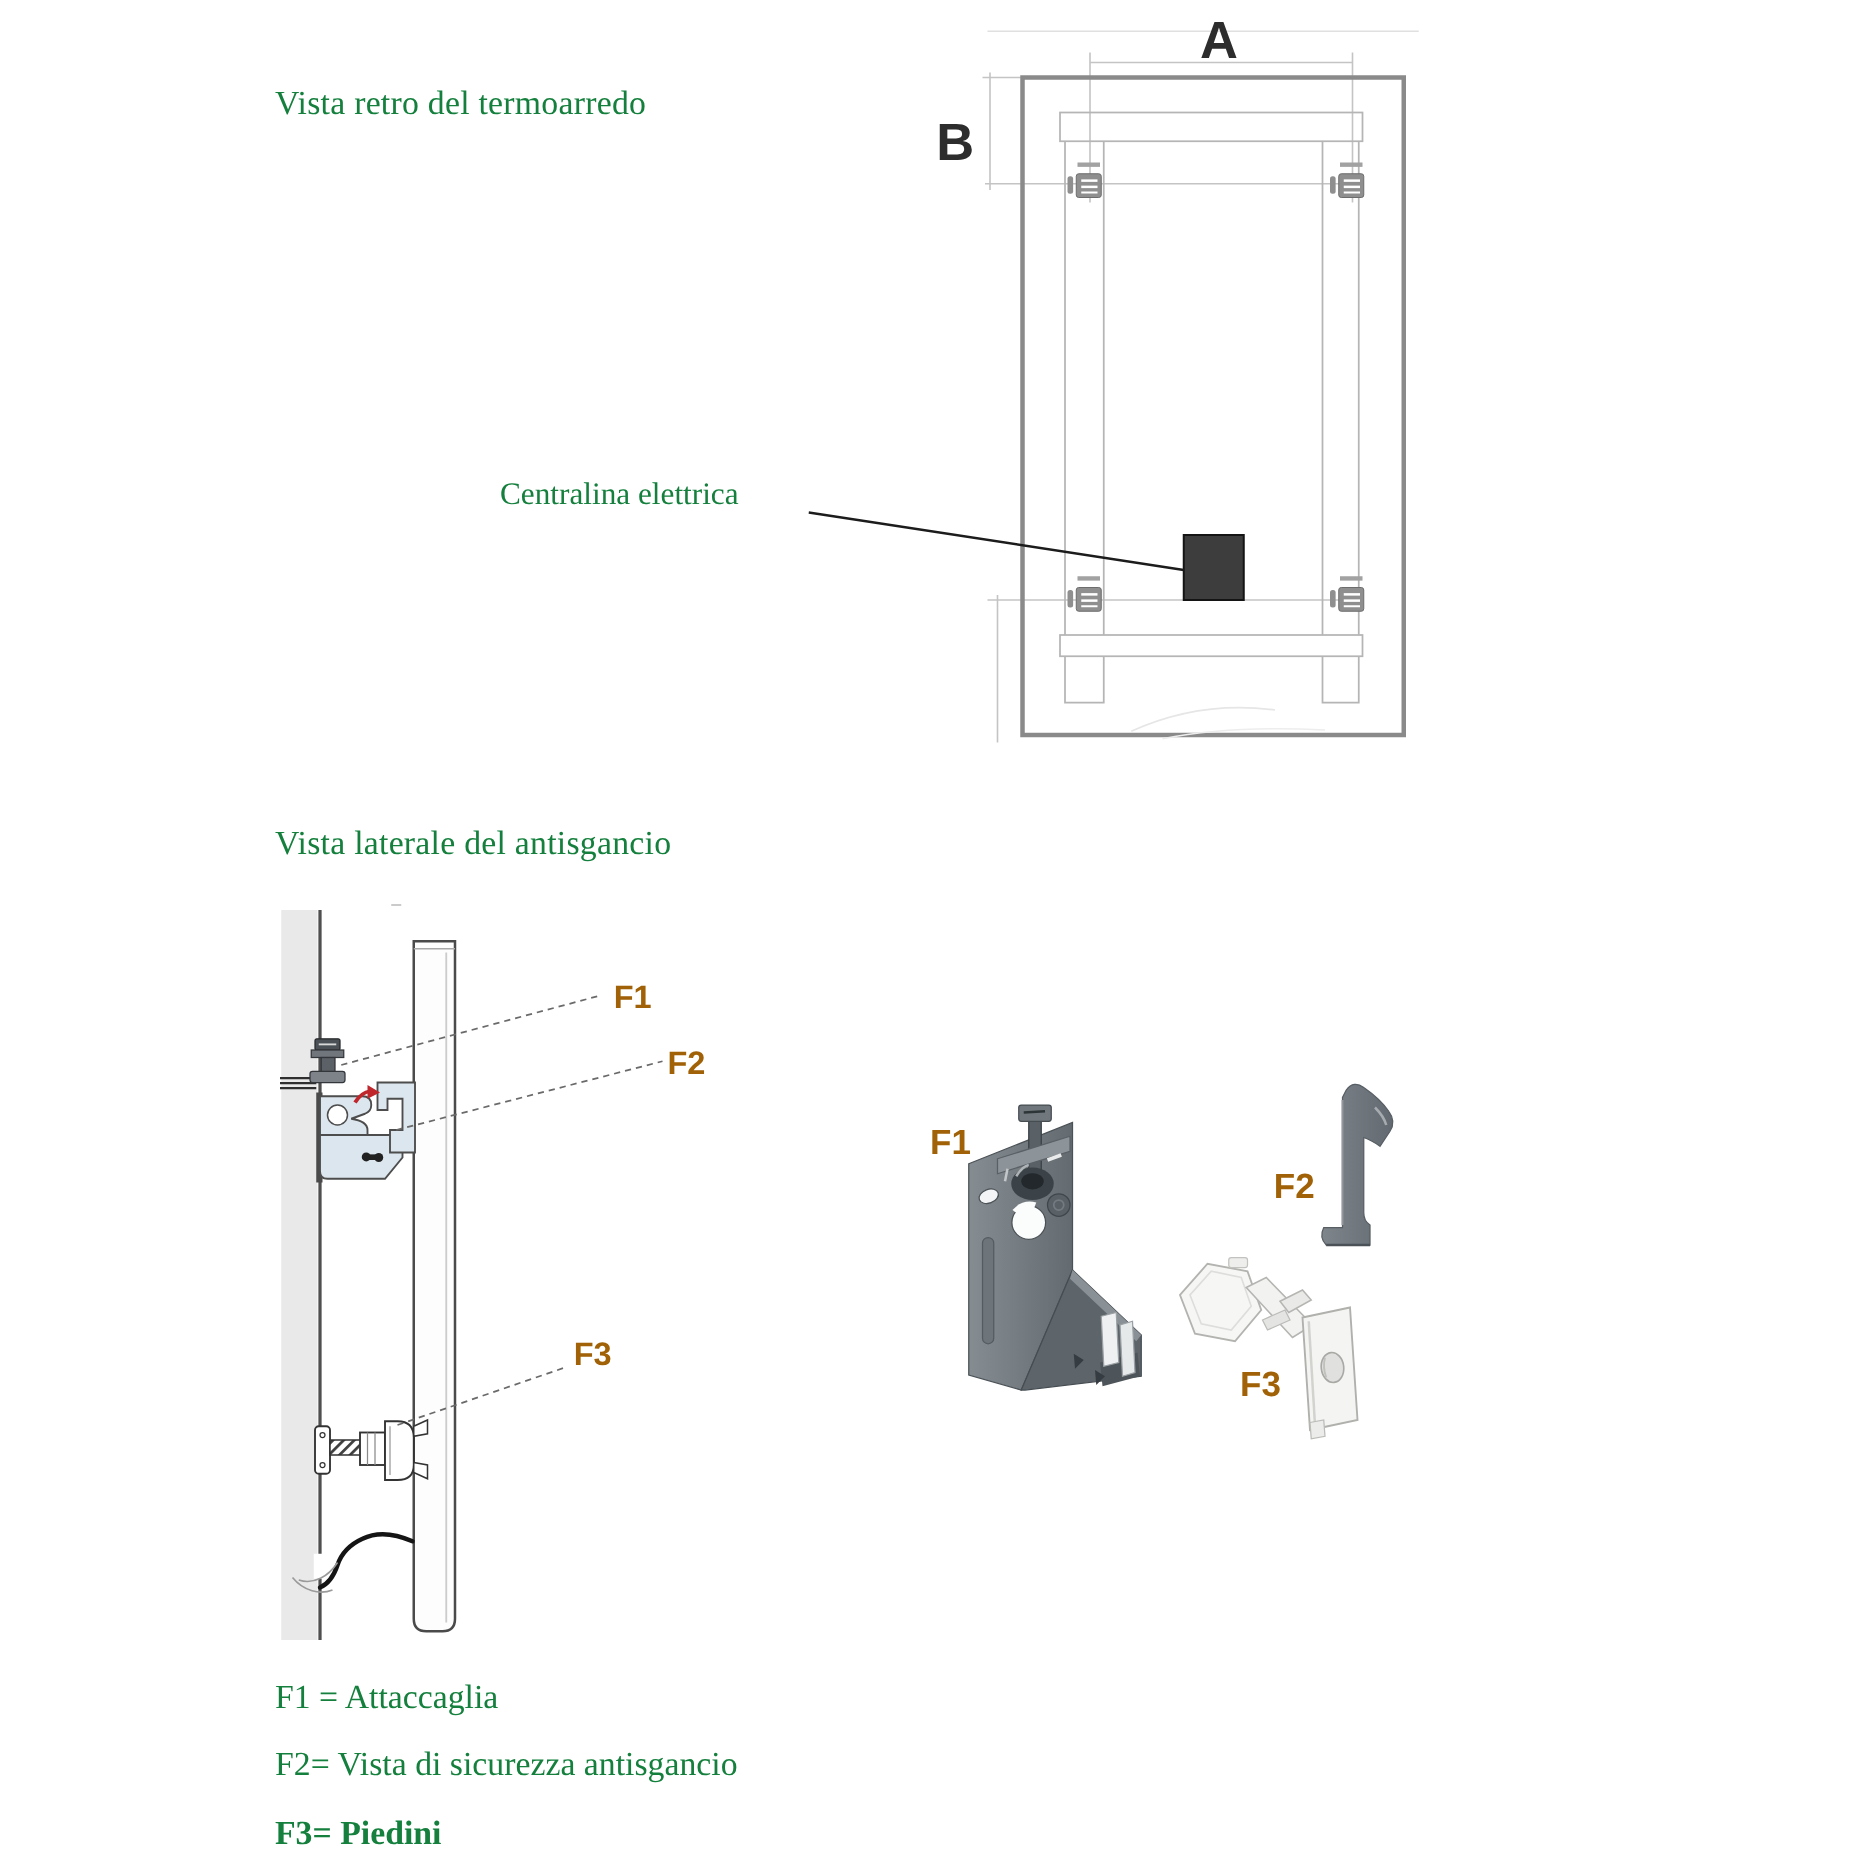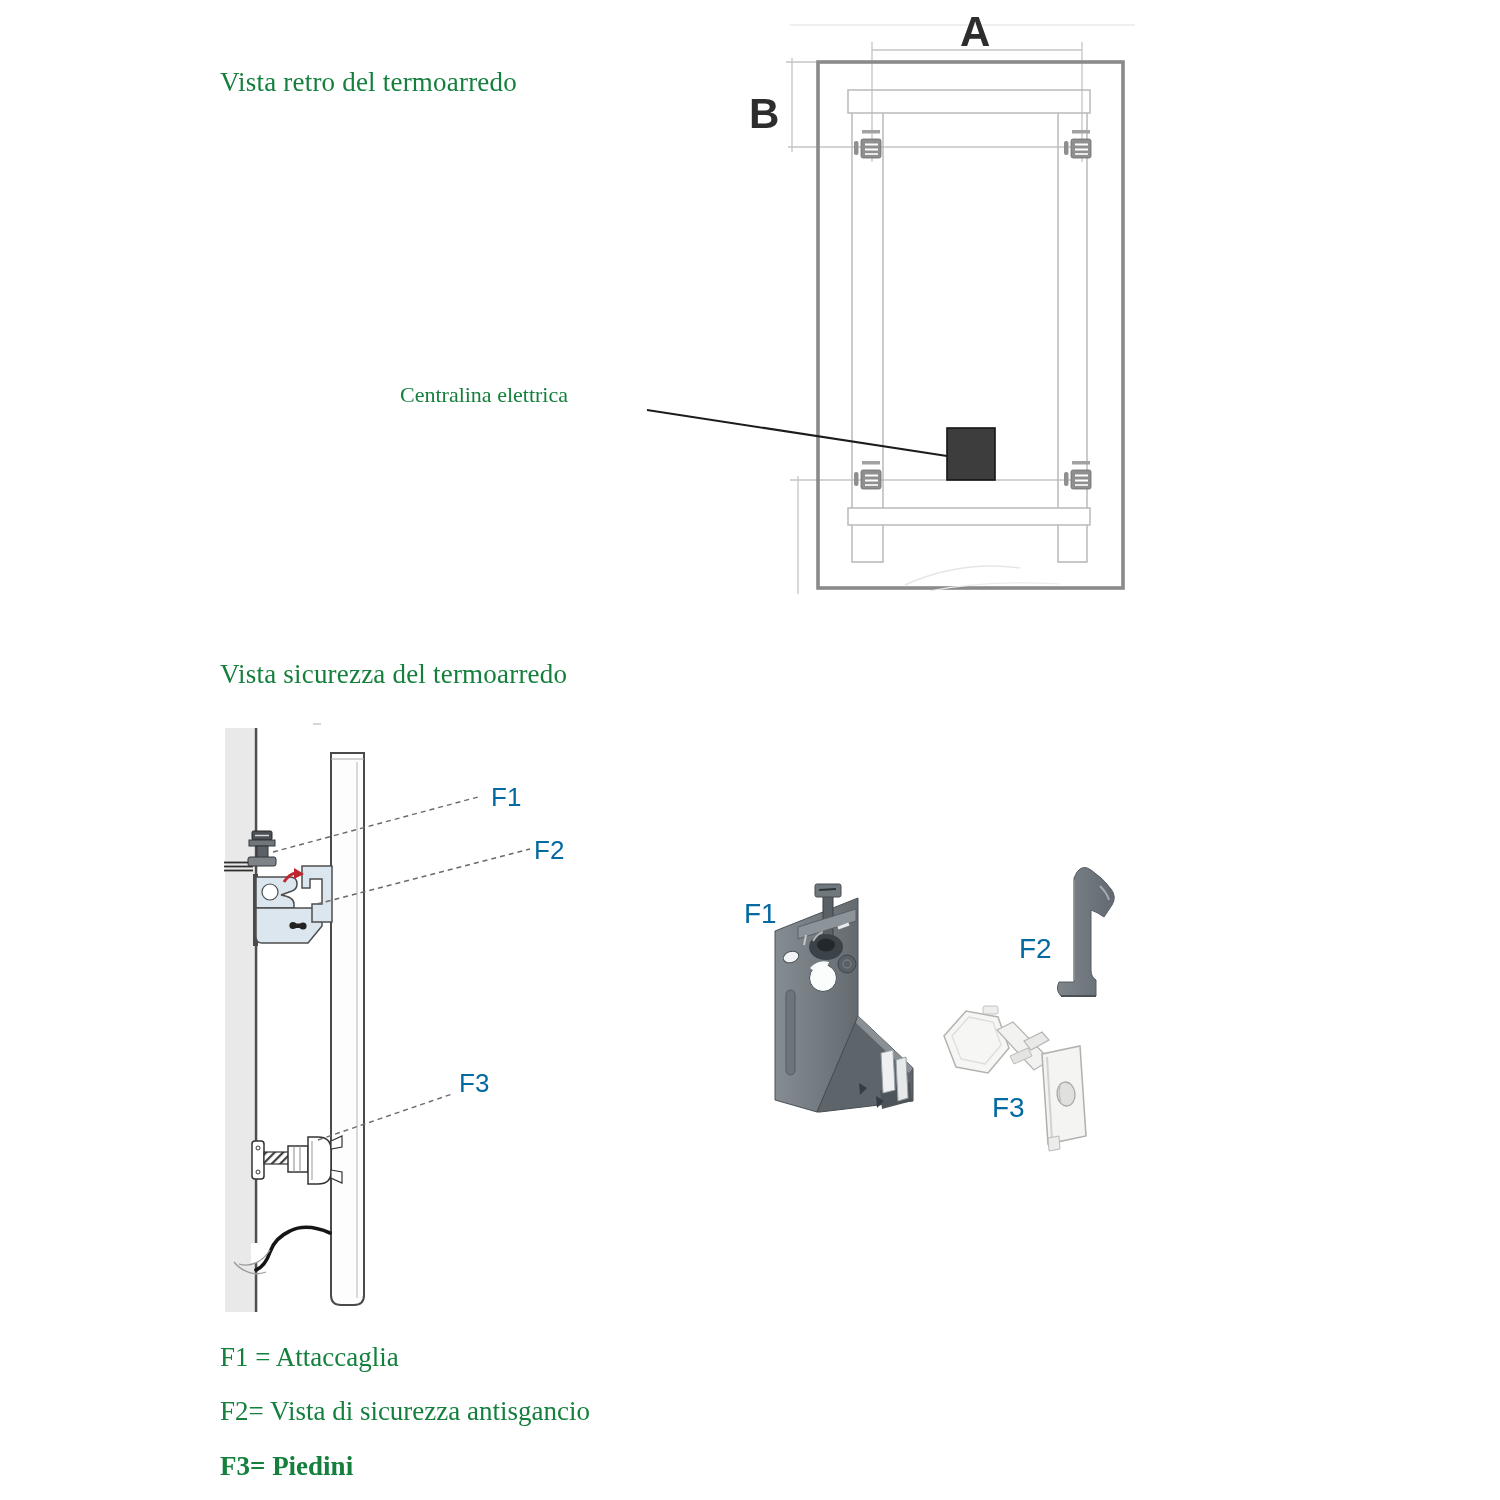--- a/index.html
+++ b/index.html
@@ -1,24 +1,24 @@
 <!DOCTYPE html>
 <html><head>
 <meta charset="utf-8">
 <style>
   html,body{margin:0;padding:0;background:#ffffff;}
   .canvas{position:relative;width:1500px;height:1500px;background:#ffffff;overflow:hidden;
           font-family:"Liberation Serif", serif;}
   .art{position:absolute;left:0;top:0;width:1500px;height:1500px;}
   .txt{position:absolute;white-space:nowrap;color:#15803d;}
   .title{font-size:27px;letter-spacing:0.2px;}
-  .callout{font-size:22px;}
+  .callout{font-size:25px;}
   .legend{font-size:27px;}
   .dimlabel{font-family:"Liberation Sans", sans-serif;font-weight:bold;font-size:38px;color:#2d2d2d;}
-  .flabel{font-family:"Liberation Sans", sans-serif;font-weight:normal;font-size:26px;color:#0369a1;}
+  .flabel{font-family:"Liberation Sans", sans-serif;font-weight:bold;font-size:26px;color:#a16207;}
 </style>
 </head>
 <body>
 
 <div class="canvas">
 
   <svg class="art" viewBox="0 0 1500 1500" xmlns="http://www.w3.org/2000/svg">
     <defs>
       <pattern id="hatch" width="6" height="6" patternUnits="userSpaceOnUse" patternTransform="rotate(45)">
         <rect width="6" height="6" fill="#ffffff"></rect>
@@ -197,21 +197,21 @@
       <path d="M1060,1086 Q1058,1094 1061,1102" stroke="#c0c0bd" stroke-width="1.5" fill="none"></path>
       <polygon points="1048,1138 1059,1136 1060,1149 1049,1151" fill="#ececea" stroke="#bbbbb8" stroke-width="1"></polygon>
     </g>
   </svg>
 
   <div class="txt title" style="left:220px; top:67px;">Vista retro del termoarredo</div>
   <div class="txt dimlabel" style="left:960px; top:8px; font-size:42px;">A</div>
   <div class="txt dimlabel" style="left:749px; top:90px; font-size:42px;">B</div>
   <div class="txt callout" style="left:400px; top:382px;">Centralina elettrica</div>
 
-  <div class="txt title" style="left:220px; top:659px;">Vista sicurezza del termoarredo</div>
+  <div class="txt title" style="left:220px; top:659px;">Vista laterale del antisgancio</div>
   <div class="txt flabel" style="left:491px; top:782px;">F1</div>
   <div class="txt flabel" style="left:534px; top:835px;">F2</div>
   <div class="txt flabel" style="left:459px; top:1068px;">F3</div>
 
   <div class="txt flabel" style="left:744px; top:898px; font-size:28px;">F1</div>
   <div class="txt flabel" style="left:1019px; top:933px; font-size:28px;">F2</div>
   <div class="txt flabel" style="left:992px; top:1092px; font-size:28px;">F3</div>
 
   <div class="txt legend" style="left:220px; top:1342px;">F1 = Attaccaglia</div>
   <div class="txt legend" style="left:220px; top:1396px;">F2= Vista di sicurezza antisgancio</div>

